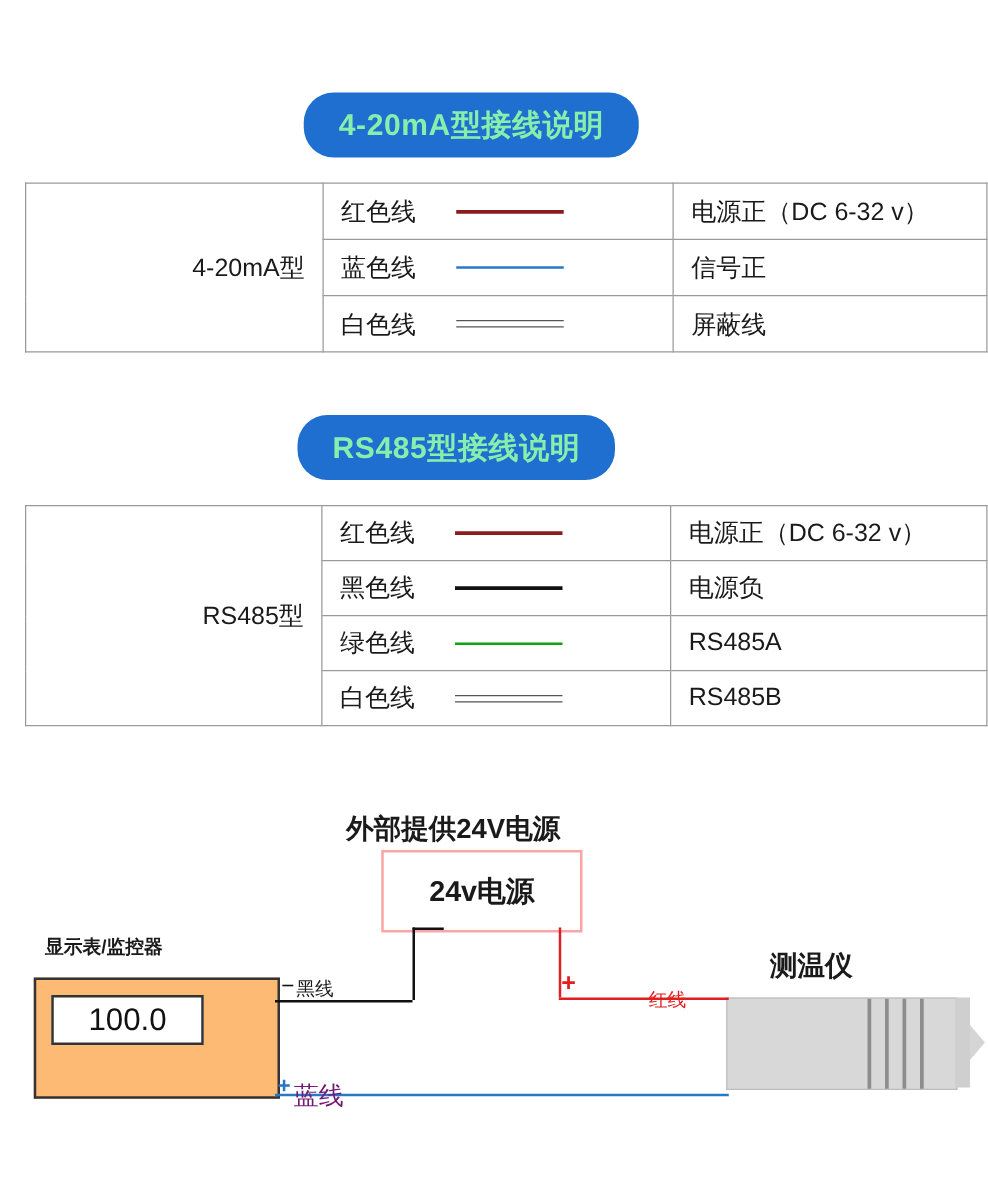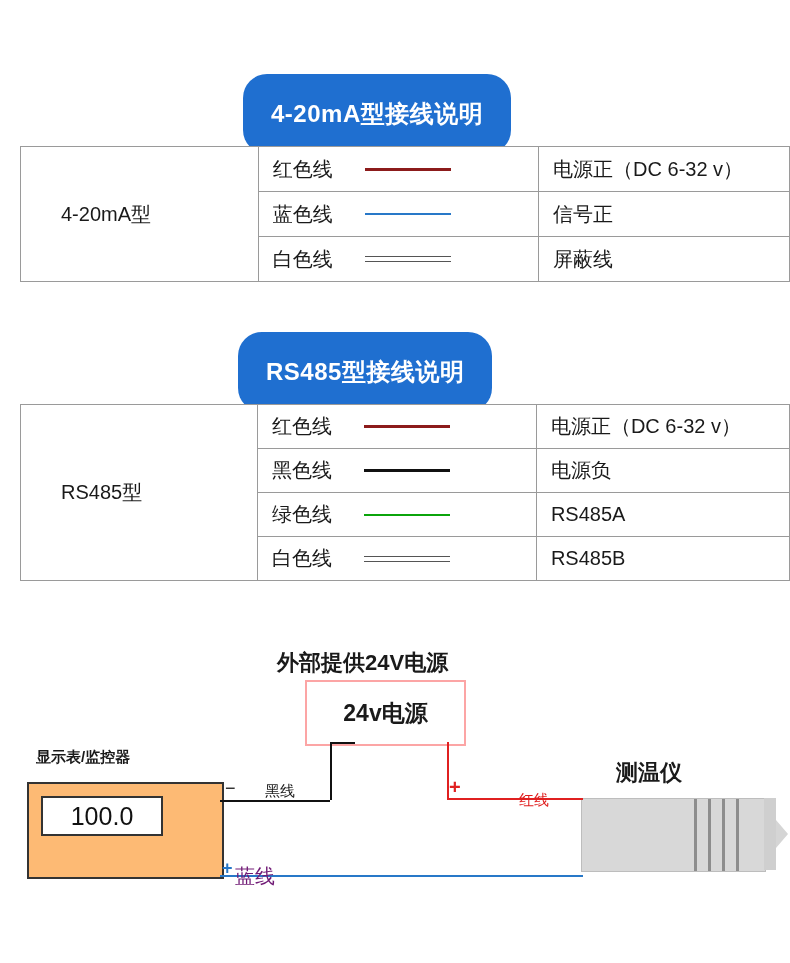--- a/index.html
+++ b/index.html
@@ -13,25 +13,25 @@
     position: relative;
     font-family: "Liberation Sans", sans-serif;
     color: #222222;
     overflow: hidden;
   }
 
   
   .badge {
     position: absolute;
     background: #1f6fd0;
-    color: #ffffff;
+    color: #86efac;
     font-size: 24px;
     font-weight: bold;
     border-radius: 24px;
-    padding: 24px 28px;
+    padding: 10px 28px;
     text-align: center;
     letter-spacing: 0.5px;
     white-space: nowrap;
   }
   #badge-420 { left: 243px; top: 74px; }
   #badge-485 { left: 238px; top: 332px; }
 
   
   .wire-table {
     position: absolute;
@@ -41,21 +41,21 @@
   }
   .wire-table td {
     border: 1px solid #9a9a9a;
     font-size: 20px;
     color: #1a1a1a;
     padding: 0 14px;
     vertical-align: middle;
   }
   .wire-table .col-type {
     width: 216px;
-    text-align: left;
+    text-align: right;
     font-size: 20px;
     padding-left: 40px;
   }
   .wire-table .col-wire {
     width: 270px;
   }
   .wire-table .col-fn {
     width: 266px;
   }
   .wire-cell {
@@ -111,21 +111,20 @@
     left: 616px; top: 128px;
     font-size: 22px; font-weight: bold;
   }
   #label-input {
     left: 146px; top: 258px;
     font-size: 22px; font-weight: bold;
   }
   #label-black-wire {
     left: 237px; top: 152px;
     font-size: 15px;
-    margin-left: 28px;
   }
   #label-red-wire {
     left: 519px; top: 161px;
     font-size: 15px; color: #e02020;
   }
   #label-blue-wire {
     left: 235px; top: 233px;
     font-size: 20px; color: #701a75;
   }
   #sign-minus {

